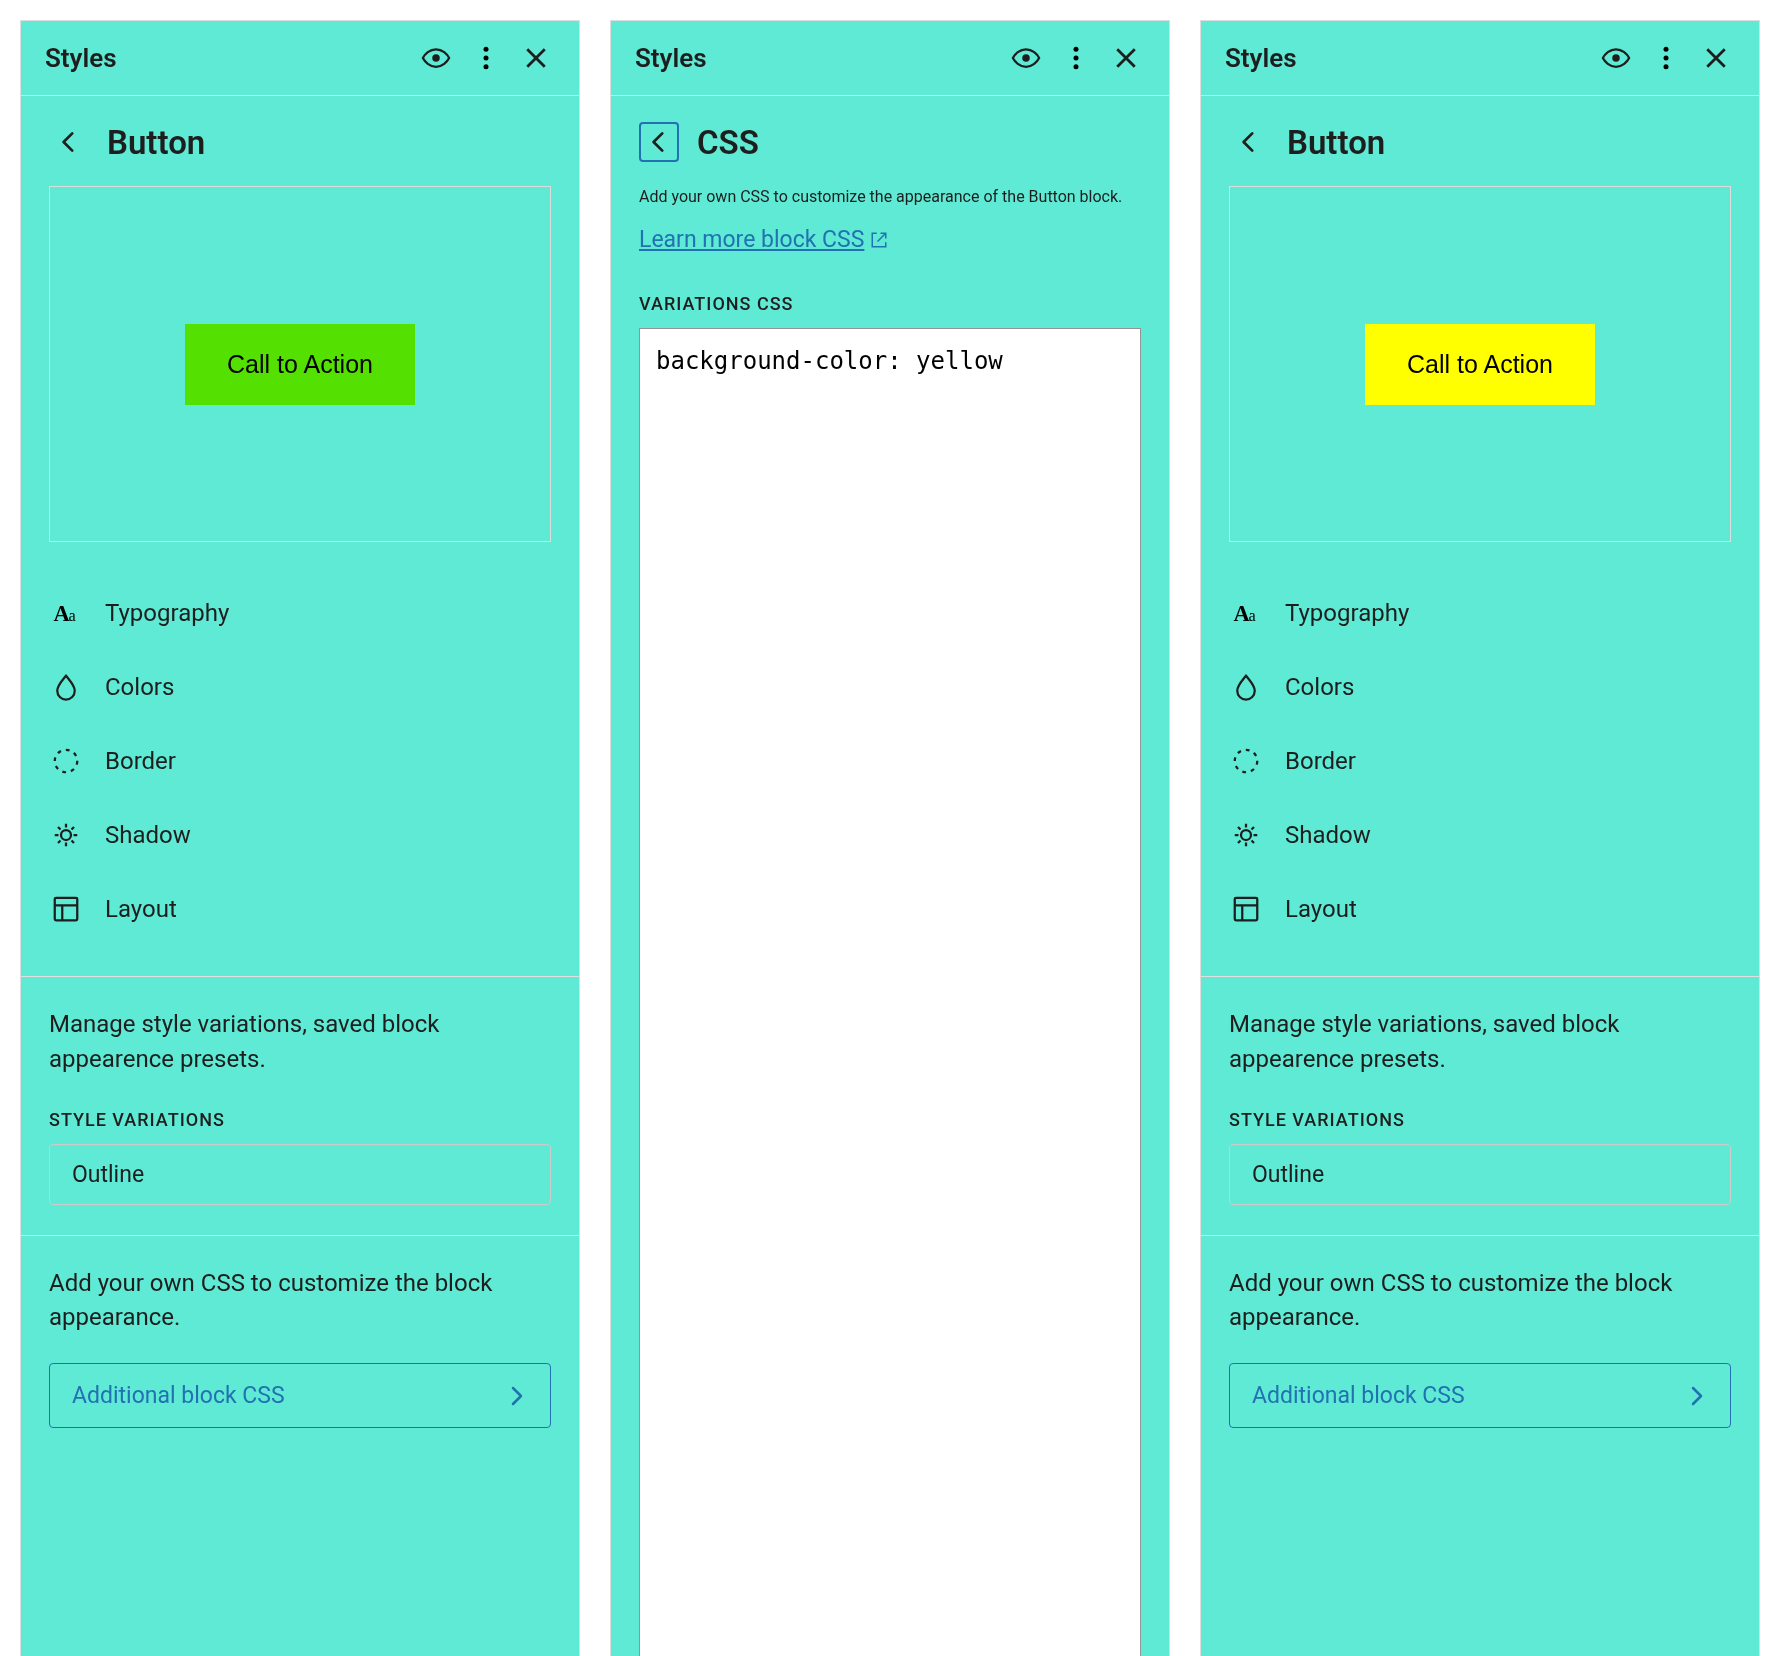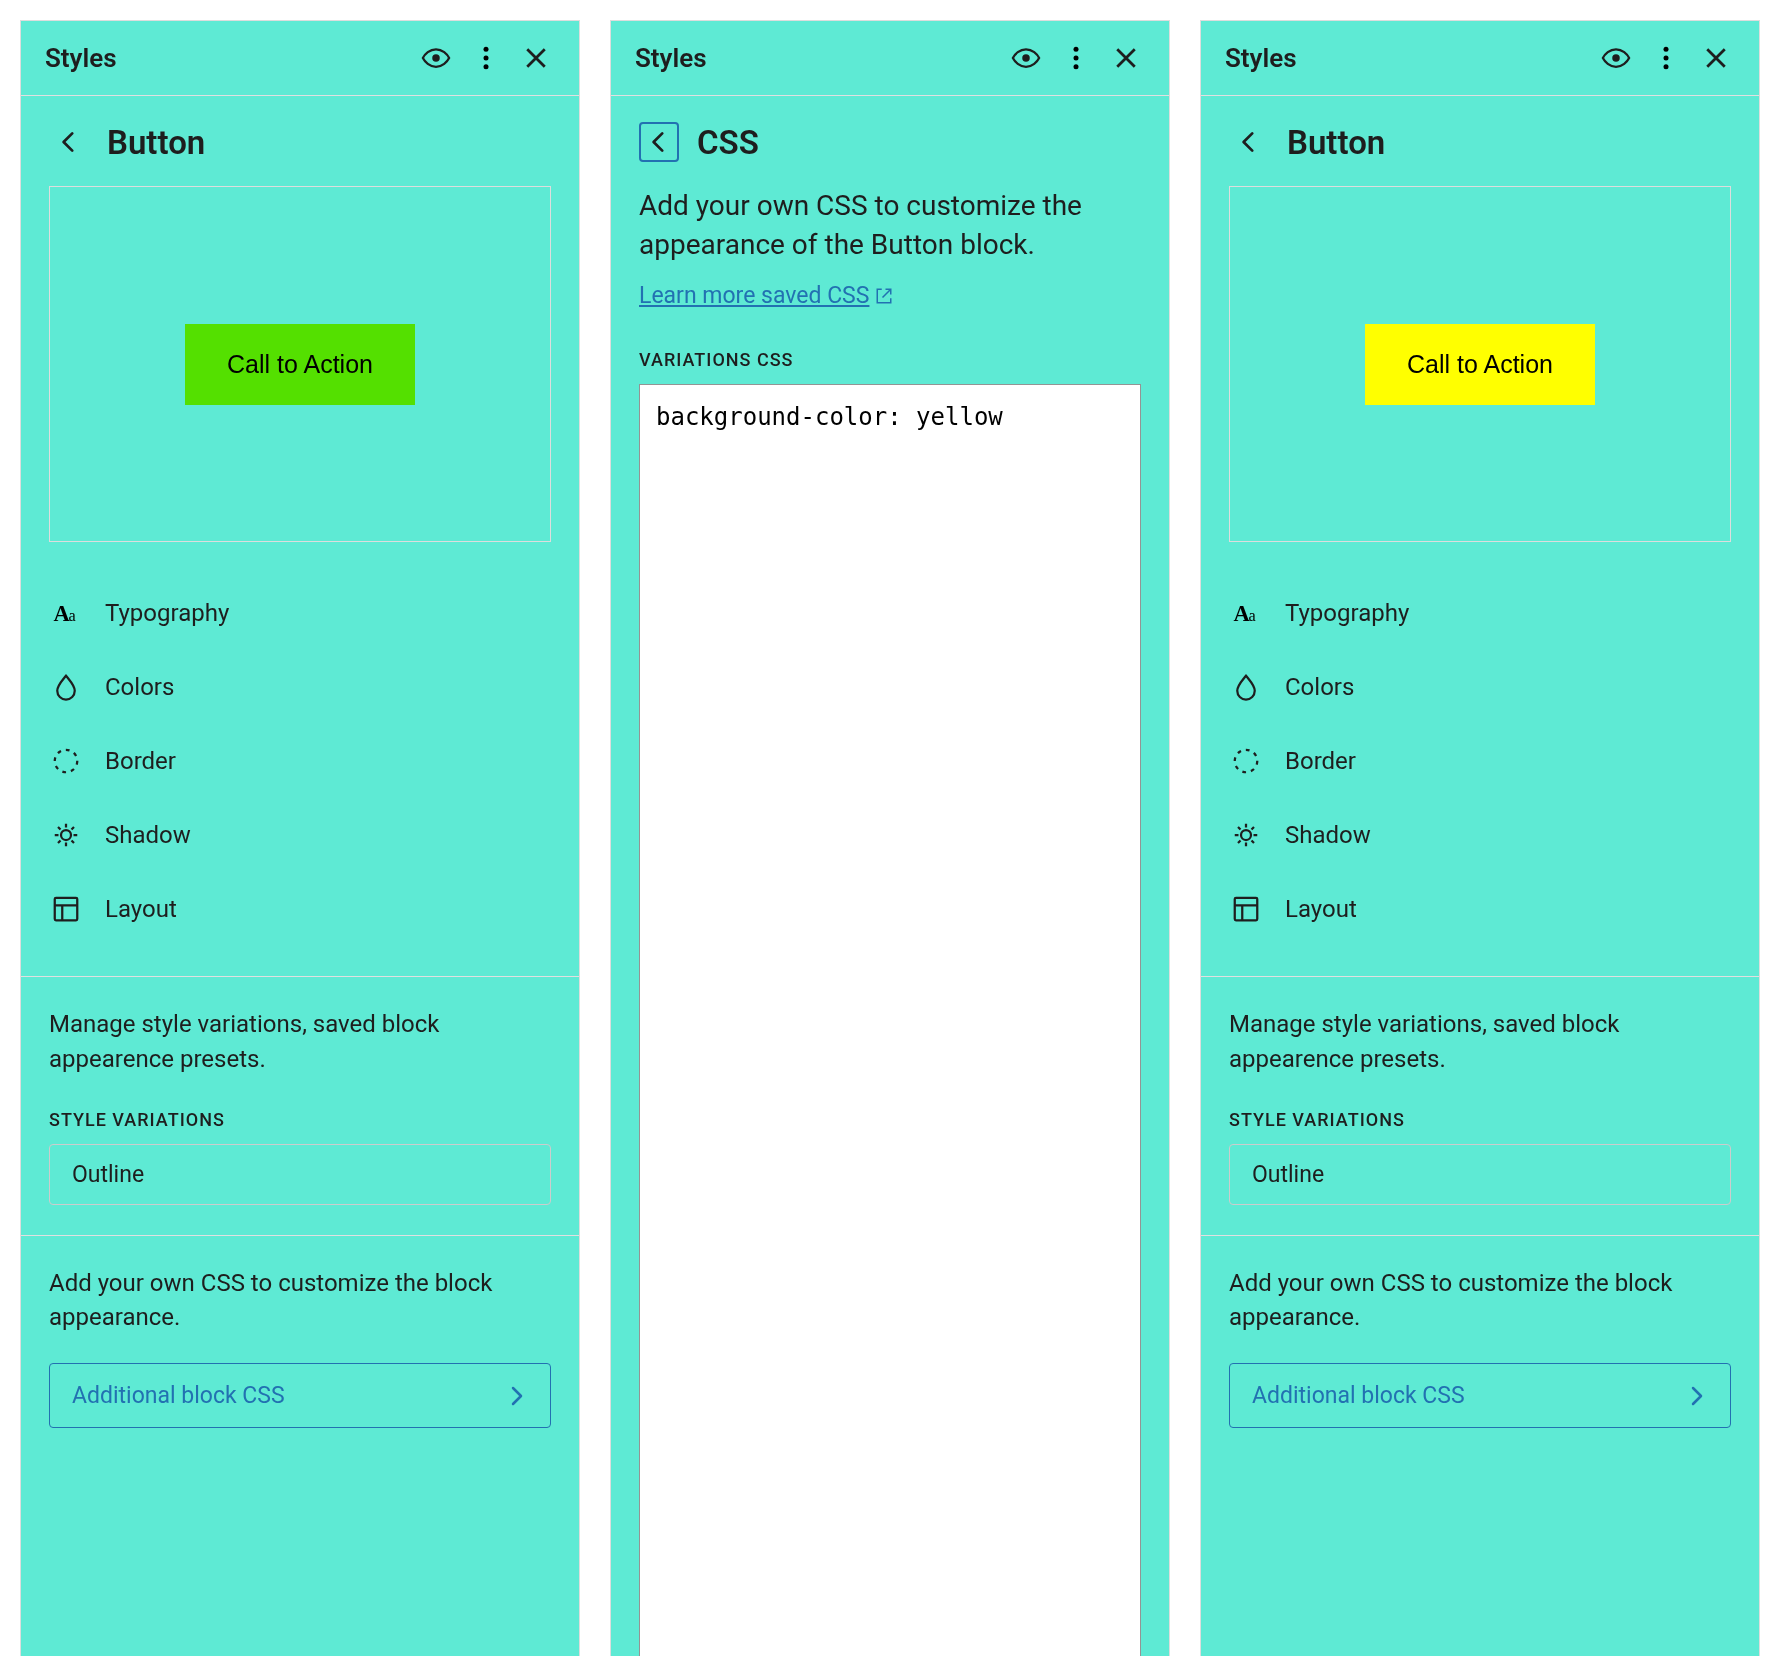--- a/index.html
+++ b/index.html
@@ -138,21 +138,21 @@
     cursor: pointer;
     margin-top: 28px;
     gap: 32px;
   }
   .css-link-btn svg { width: 24px; height: 24px; stroke: #2271b1; }
   
   .p2-body {
     padding: 0 28px 30px 28px;
   }
   .p2-desc {
-    font-size: 28px;
+    font-size: 16px;
     line-height: 1.4;
     margin: 14px 0 18px 0;
   }
   .learn-link {
     color: #2271b1;
     text-decoration: underline;
     font-size: 23px;
     display: inline-flex;
     align-items: center;
     gap: 6px;
@@ -338,21 +338,21 @@
     <div class="back-btn focused">
           <svg viewBox="0 0 24 24">
             <use href="#i-chev-left"></use>
           </svg>
         </div>
     <div class="subtitle">CSS</div>
   </div>
   <div class="p2-body">
     <p class="p2-desc">Add your own CSS to customize the appearance of the Button block.</p>
     <a class="learn-link">
-      <span>Learn more saved CSS</span>
+      <span>Learn more block CSS</span>
       <svg viewBox="0 0 24 24">
             <use href="#i-ext"></use>
           </svg>
     </a>
     <div class="css-label">VARIATIONS CSS</div>
     <textarea class="css-textarea" style="">background-color: yellow</textarea>
   </div>
 </div>
 
 <div class="panel">

